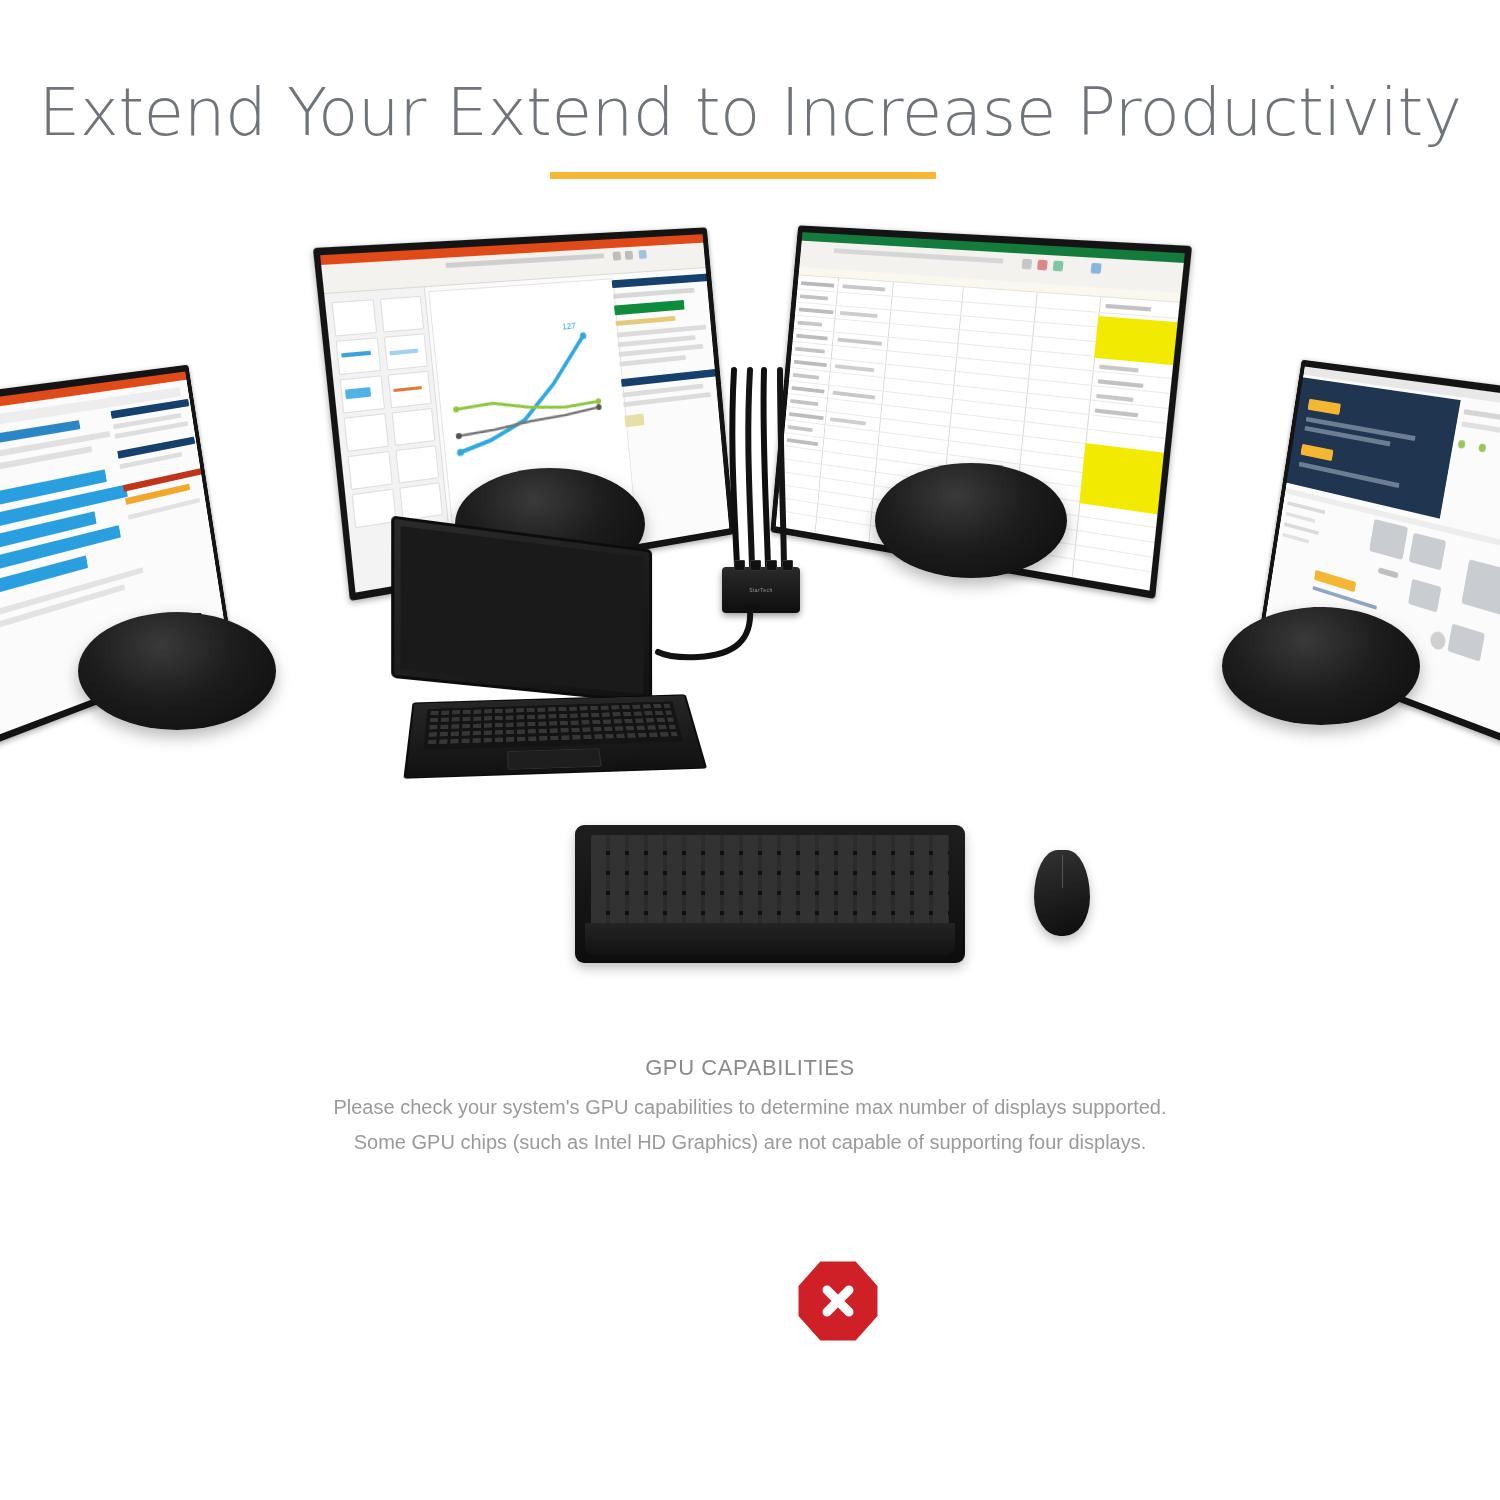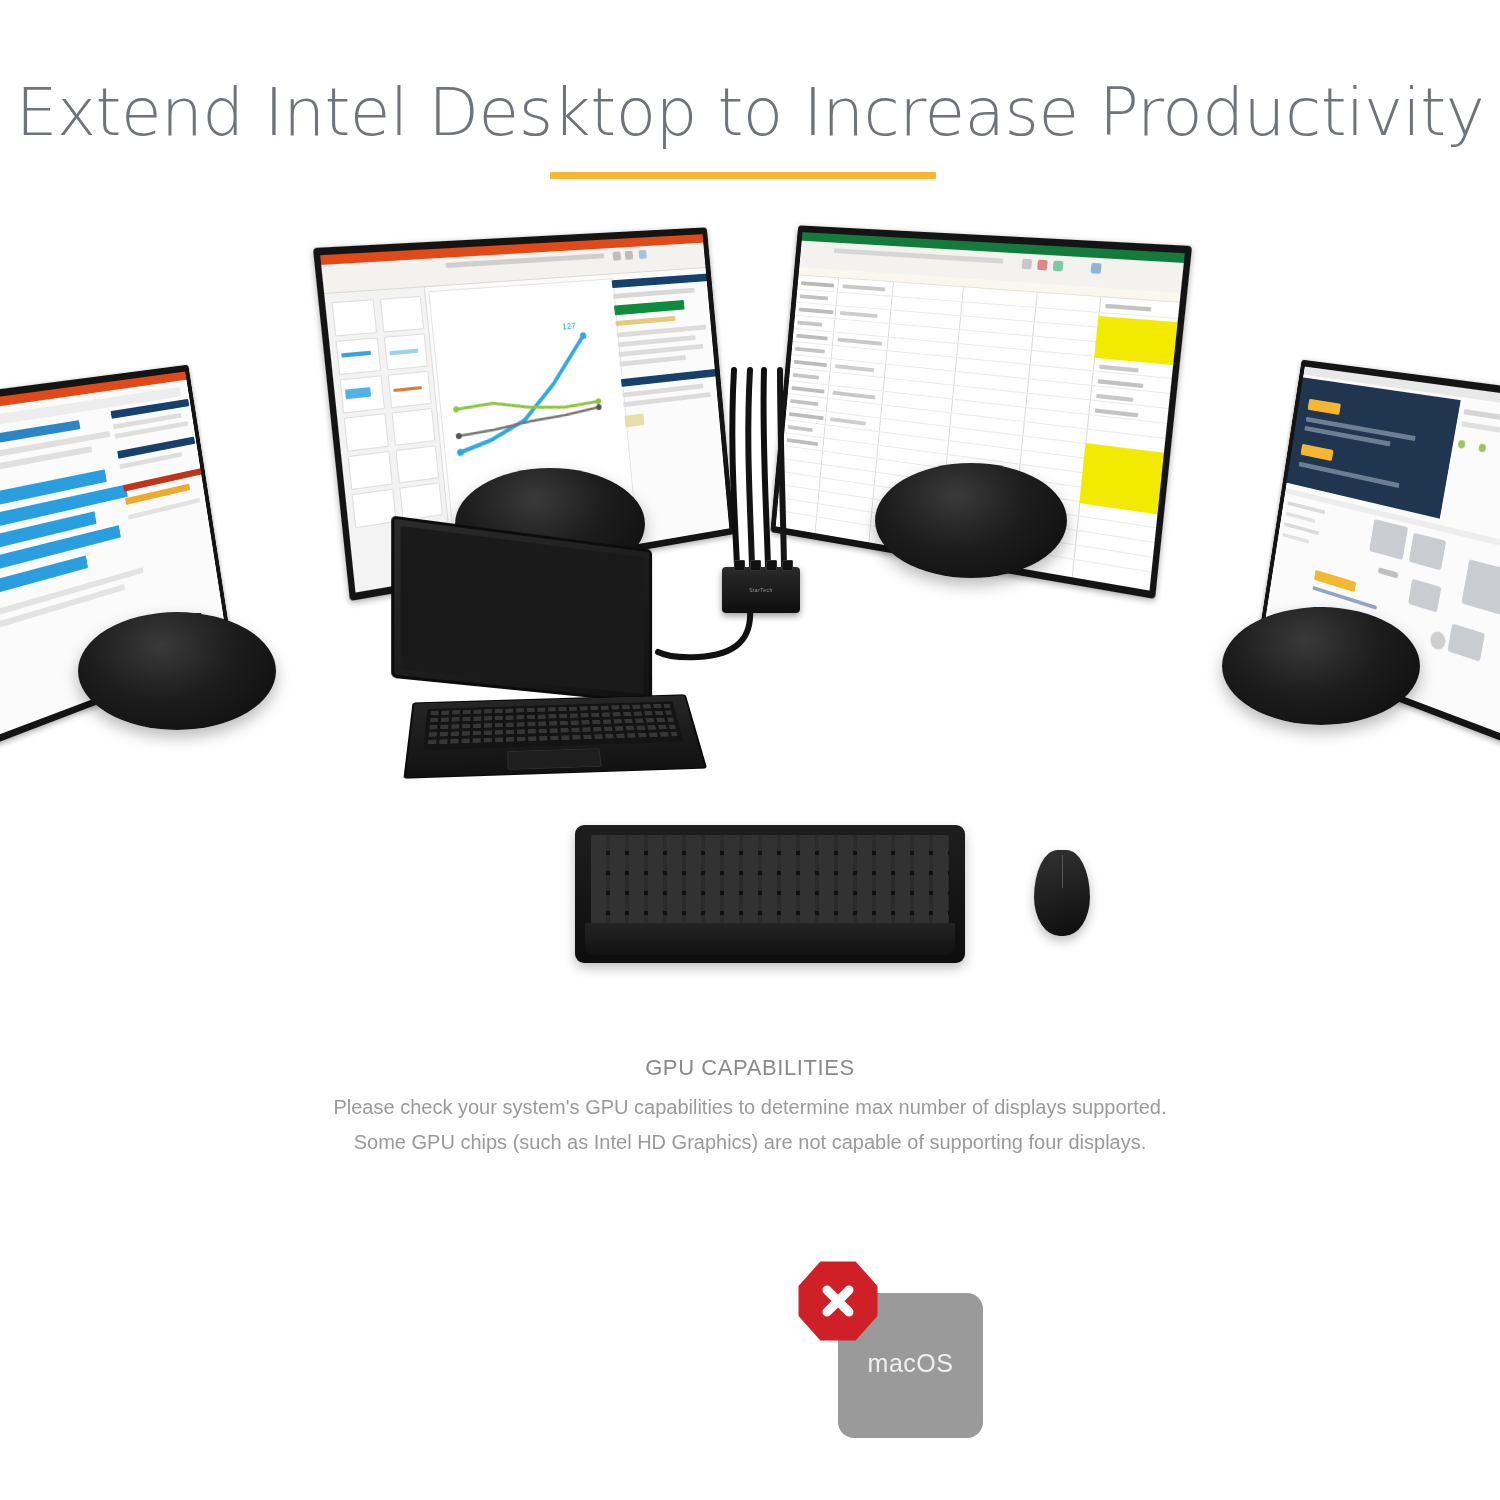--- a/index.html
+++ b/index.html
@@ -99,21 +99,21 @@
   .win-logo{position:absolute;left:50%;top:28px;transform:translateX(-50%);}
   .badge-ok{position:absolute;width:72px;height:72px;background:#16a24a;
             border-radius:4px;display:flex;align-items:center;justify-content:center;}
   .badge-no{position:absolute;width:84px;height:84px;background:#cf2027;
             clip-path:polygon(29% 3%,71% 3%,97% 32%,97% 68%,71% 97%,29% 97%,3% 68%,3% 32%);
             display:flex;align-items:center;justify-content:center;}
 </style>
 </head>
 <body>
 
-<div class="hero-title">Extend Intel Desktop to Increase Productivity</div>
+<div class="hero-title">Extend Your Extend to Increase Productivity</div>
 <div class="hero-rule"></div>
 
 <div class="scene">
 
   <div class="mon" style="left:-150px;top:170px;width:420px;height:330px;
               transform:perspective(900px) rotateY(34deg) rotateZ(-12deg);">
     <div class="bezel"></div>
     <div class="screen">
       <div class="topbar" style="background:#e04a18;"></div>
       <div class="ui">
@@ -370,23 +370,20 @@
 </div>
 
 <div class="note note-h">GPU CAPABILITIES</div>
 <div class="note note-l1">Please check your system's GPU capabilities to determine max number of displays supported.</div>
 <div class="note note-l2">Some GPU chips (such as Intel HD Graphics) are not capable of supporting four displays.</div>
 
 <div class="os-row">
 
 
   <div style="position:absolute;left:790px;top:0;width:200px;height:190px;">
-    <div class="os-tile" style="left:48px;top:28px;">
-      <div class="os-name" style="top:56px;">macOS</div>
-    </div>
     <div class="badge-no" style="left:6px;top:-6px;">
       <svg width="42" height="42" viewBox="0 0 42 42">
         <path d="M10,10 L32,32 M32,10 L10,32" stroke="#ffffff" stroke-width="9" fill="none" stroke-linecap="round"></path>
       </svg>
     </div>
   </div>
 
 </div>
 
 </body></html>

